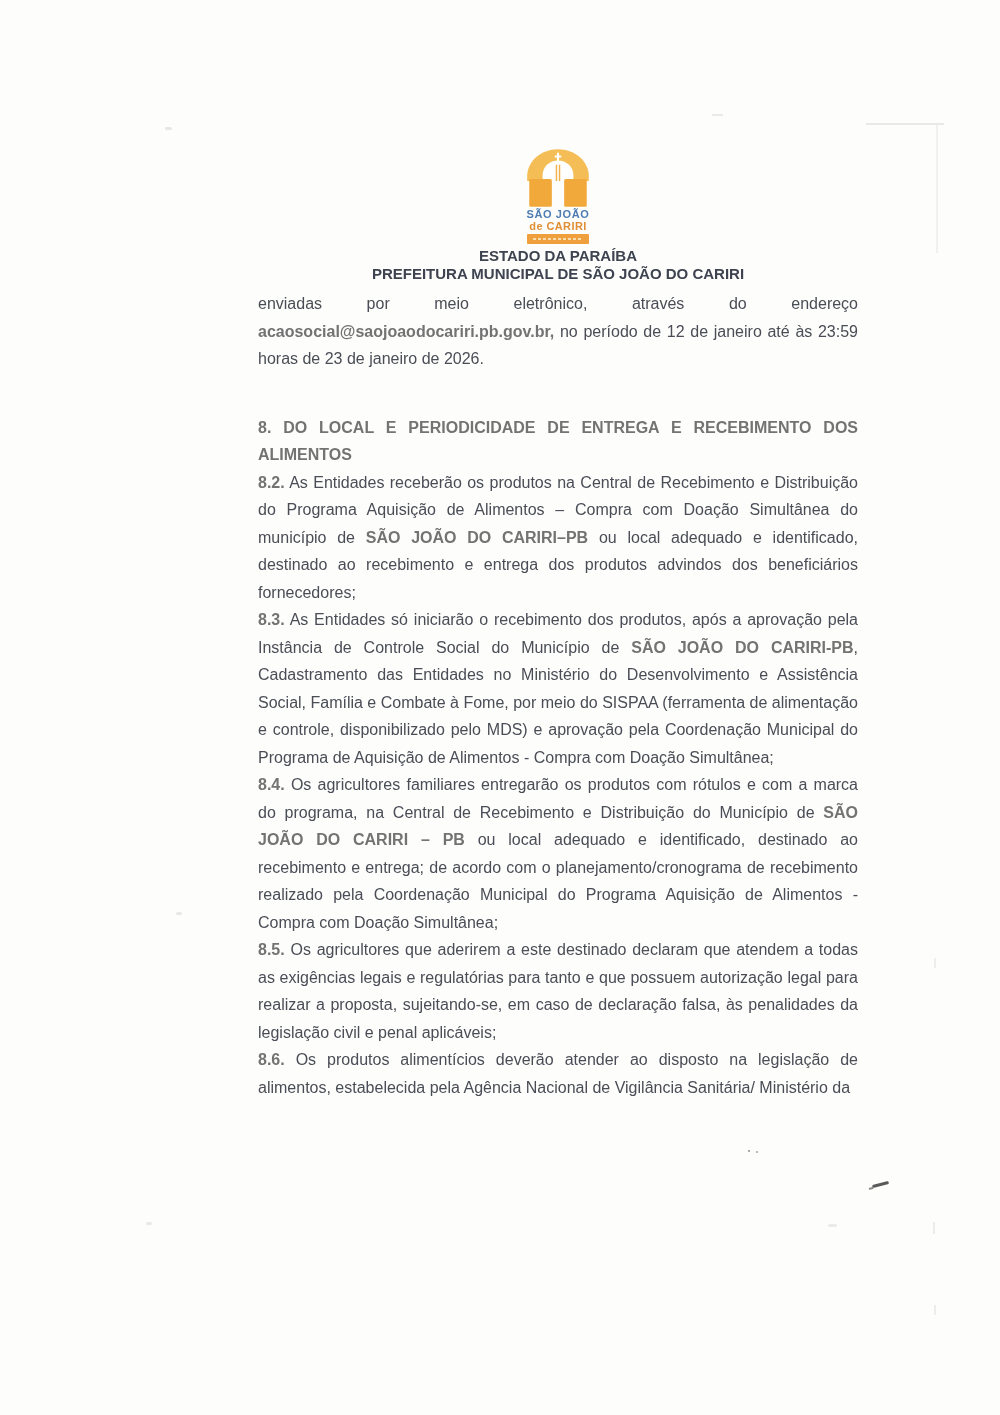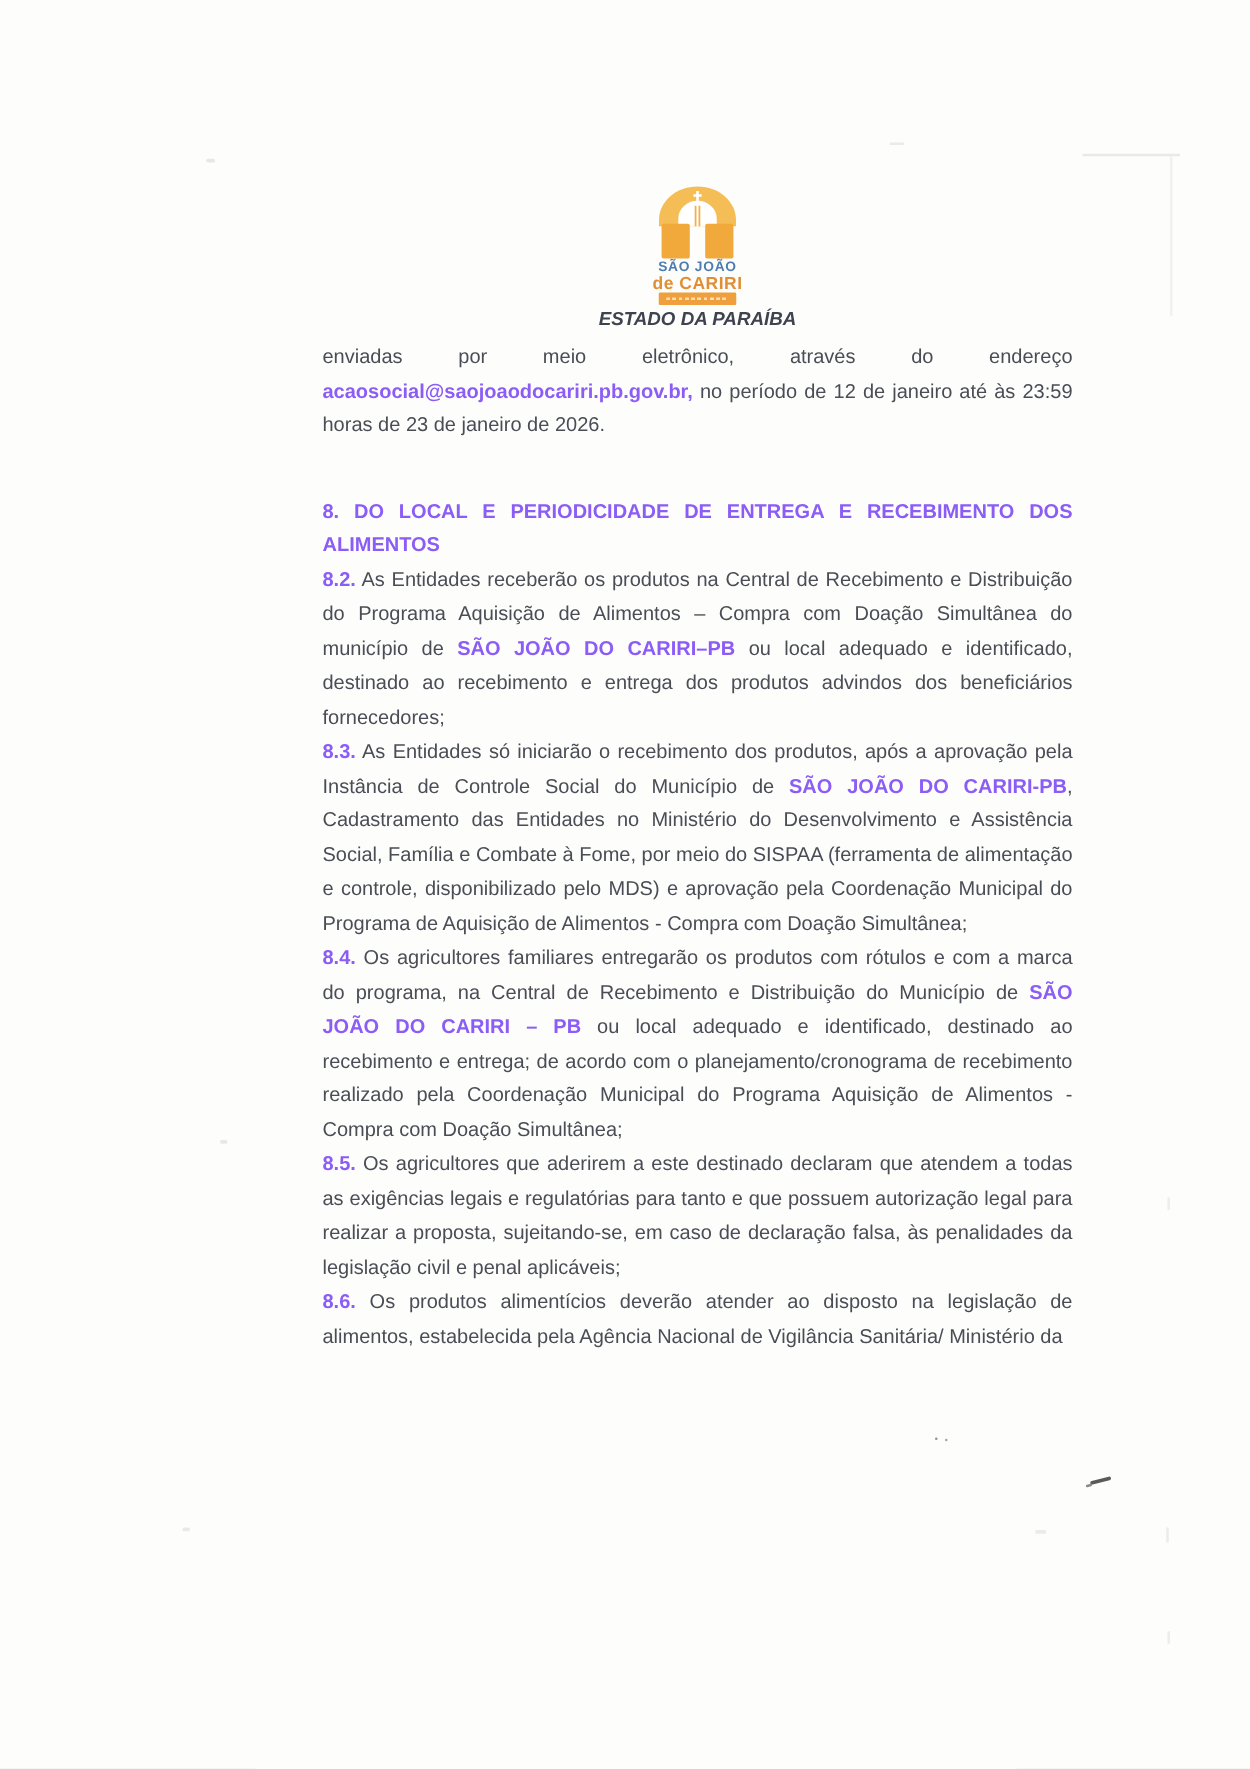--- a/index.html
+++ b/index.html
@@ -11,39 +11,39 @@
     font-family:"Liberation Sans","DejaVu Sans",sans-serif;
     padding-left:20px;
   }
   .content-column{
     position:absolute;left:258px;top:148px;width:600px;
   }
   
   .logo-block{text-align:center;}
   .emblem{display:block;margin:0 auto;width:78px;height:60px;}
   .logo-name1{font-size:11px;font-weight:bold;color:#4d7cb0;letter-spacing:.6px;line-height:12px;}
-  .logo-name2{font-size:14px;font-weight:bold;color:#e08f35;letter-spacing:.4px;line-height:12px;}
+  .logo-name2{font-size:11px;font-weight:bold;color:#e08f35;letter-spacing:.4px;line-height:12px;}
   .logo-badge{
     width:62px;height:10px;margin:2px auto 0;border-radius:1px;
     background:#ef9f3b;position:relative;
   }
   .logo-badge::after{
     content:"";position:absolute;left:6px;right:6px;top:4px;height:2px;
     background:repeating-linear-gradient(90deg,#fdeccb 0 3px,transparent 3px 5px);
     opacity:.8;
   }
   
-  .header-block{text-align:center;margin-top:3px;font-style:italic;}
+  .header-block{text-align:center;margin-top:3px;}
   .header-line{font-weight:bold;color:#3e4350;font-size:15px;line-height:18px;}
   .header-line.cnpj{font-size:14.5px;}
   
   .doc-body{margin-top:7px;color:#4a4d55;font-size:16px;line-height:27.5px;}
   .doc-body p.para{margin:0;text-align:justify;}
   .doc-body p.heading{margin-top:41px;font-weight:bold;color:#3d4049;}
-  .doc-body .b{font-weight:bold;color:#8b5cf6;}
+  .doc-body .b{font-weight:bold;color:#737373;}
   
   .art{position:absolute;pointer-events:none;}
   .art-line-top{left:866px;top:123px;width:78px;height:2px;background:#e9e9e7;}
   .art-line-right{left:936px;top:125px;width:2px;height:128px;background:#f1f1ef;}
   .art-dash-r1{left:934px;top:958px;width:2px;height:10px;background:#eeeeec;}
   .art-dash-r2{left:933px;top:1222px;width:2px;height:12px;background:#ececea;}
   .art-dash-r3{left:934px;top:1305px;width:2px;height:10px;background:#ededeb;}
   .art-smudge1{left:165px;top:127px;width:7px;height:3px;background:#e7e7e5;border-radius:2px;}
   .art-smudge2{left:712px;top:114px;width:11px;height:2px;background:#eceae8;}
   .art-smudge3{left:176px;top:912px;width:6px;height:3px;background:#e8e8e6;border-radius:2px;}
@@ -72,20 +72,21 @@
         <path d="M36.5 16 L36.5 32 M39.5 16 L39.5 32" stroke="#f2b04a" stroke-width="1.4" fill="none"></path>
         <path d="M38 4.5 L38 13 M34.8 8 L41.2 8" stroke="#ffffff" stroke-width="2" fill="none"></path>
       </svg>
       <div class="logo-name1">SÃO JOÃO</div>
       <div class="logo-name2">de CARIRI</div>
       <div class="logo-badge"></div>
     </div>
 
     <div class="header-block">
       <div class="header-line">ESTADO DA PARAÍBA</div>
+      <div class="header-line">PREFEITURA MUNICIPAL DE SÃO JOÃO DO CARIRI</div>
     </div>
 
     <div class="doc-body">
         <p class="para"><span>enviadas por meio eletrônico, através do endereço </span><span class="b">acaosocial@saojoaodocariri.pb.gov.br,</span><span> no período de 12 de janeiro até às 23:59 horas de 23 de janeiro de 2026.</span></p>
         <p class="para heading"><span class="b">8. DO LOCAL E PERIODICIDADE DE ENTREGA E RECEBIMENTO DOS ALIMENTOS</span></p>
         <p class="para"><span class="b">8.2.</span><span> As Entidades receberão os produtos na Central de Recebimento e Distribuição do Programa Aquisição de Alimentos – Compra com Doação Simultânea do município de </span><span class="b">SÃO JOÃO DO CARIRI–PB</span><span> ou local adequado e identificado, destinado ao recebimento e entrega dos produtos advindos dos beneficiários fornecedores;</span></p>
         <p class="para"><span class="b">8.3.</span><span> As Entidades só iniciarão o recebimento dos produtos, após a aprovação pela Instância de Controle Social do Município de </span><span class="b">SÃO JOÃO DO CARIRI-PB</span><span>, Cadastramento das Entidades no Ministério do Desenvolvimento e Assistência Social, Família e Combate à Fome, por meio do SISPAA (ferramenta de alimentação e controle, disponibilizado pelo MDS) e aprovação pela Coordenação Municipal do Programa de Aquisição de Alimentos - Compra com Doação Simultânea;</span></p>
         <p class="para"><span class="b">8.4.</span><span> Os agricultores familiares entregarão os produtos com rótulos e com a marca do programa, na Central de Recebimento e Distribuição do Município de </span><span class="b">SÃO JOÃO DO CARIRI – PB</span><span> ou local adequado e identificado, destinado ao recebimento e entrega; de acordo com o planejamento/cronograma de recebimento realizado pela Coordenação Municipal do Programa Aquisição de Alimentos - Compra com Doação Simultânea;</span></p>
         <p class="para"><span class="b">8.5.</span><span> Os agricultores que aderirem a este destinado declaram que atendem a todas as exigências legais e regulatórias para tanto e que possuem autorização legal para realizar a proposta, sujeitando-se, em caso de declaração falsa, às penalidades da legislação civil e penal aplicáveis;</span></p>
         <p class="para"><span class="b">8.6.</span><span> Os produtos alimentícios deverão atender ao disposto na legislação de alimentos, estabelecida pela Agência Nacional de Vigilância Sanitária/ Ministério da</span></p>

